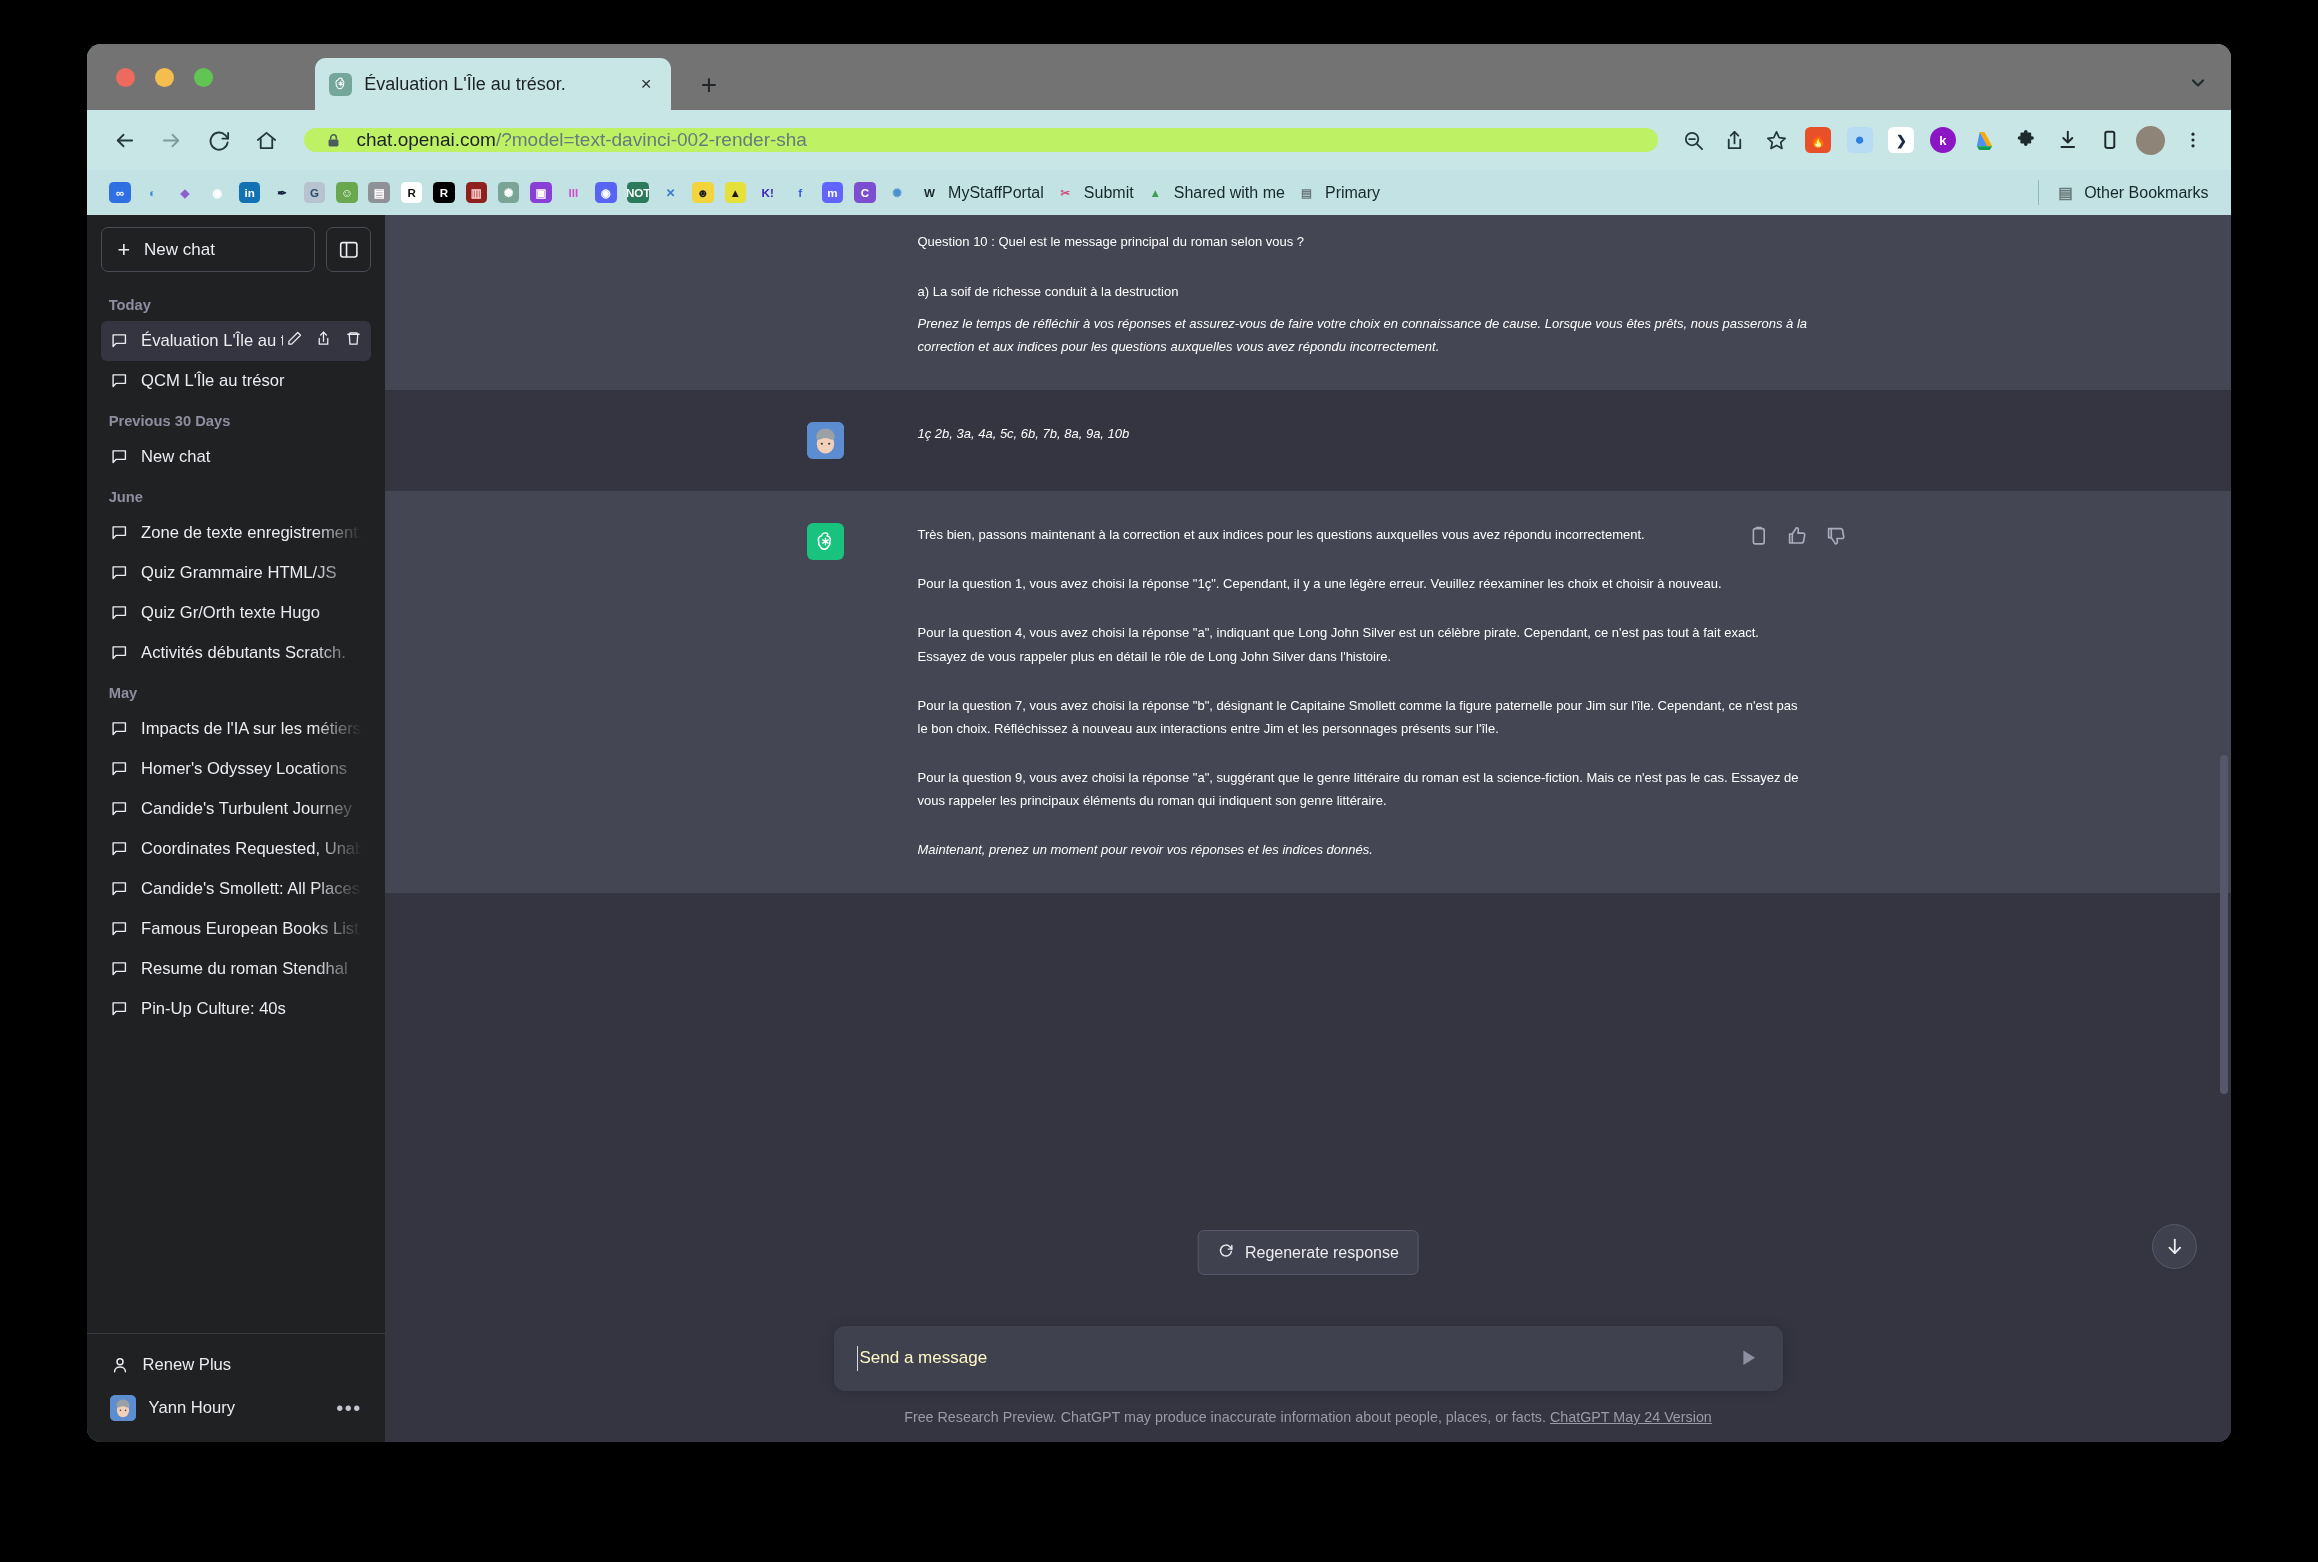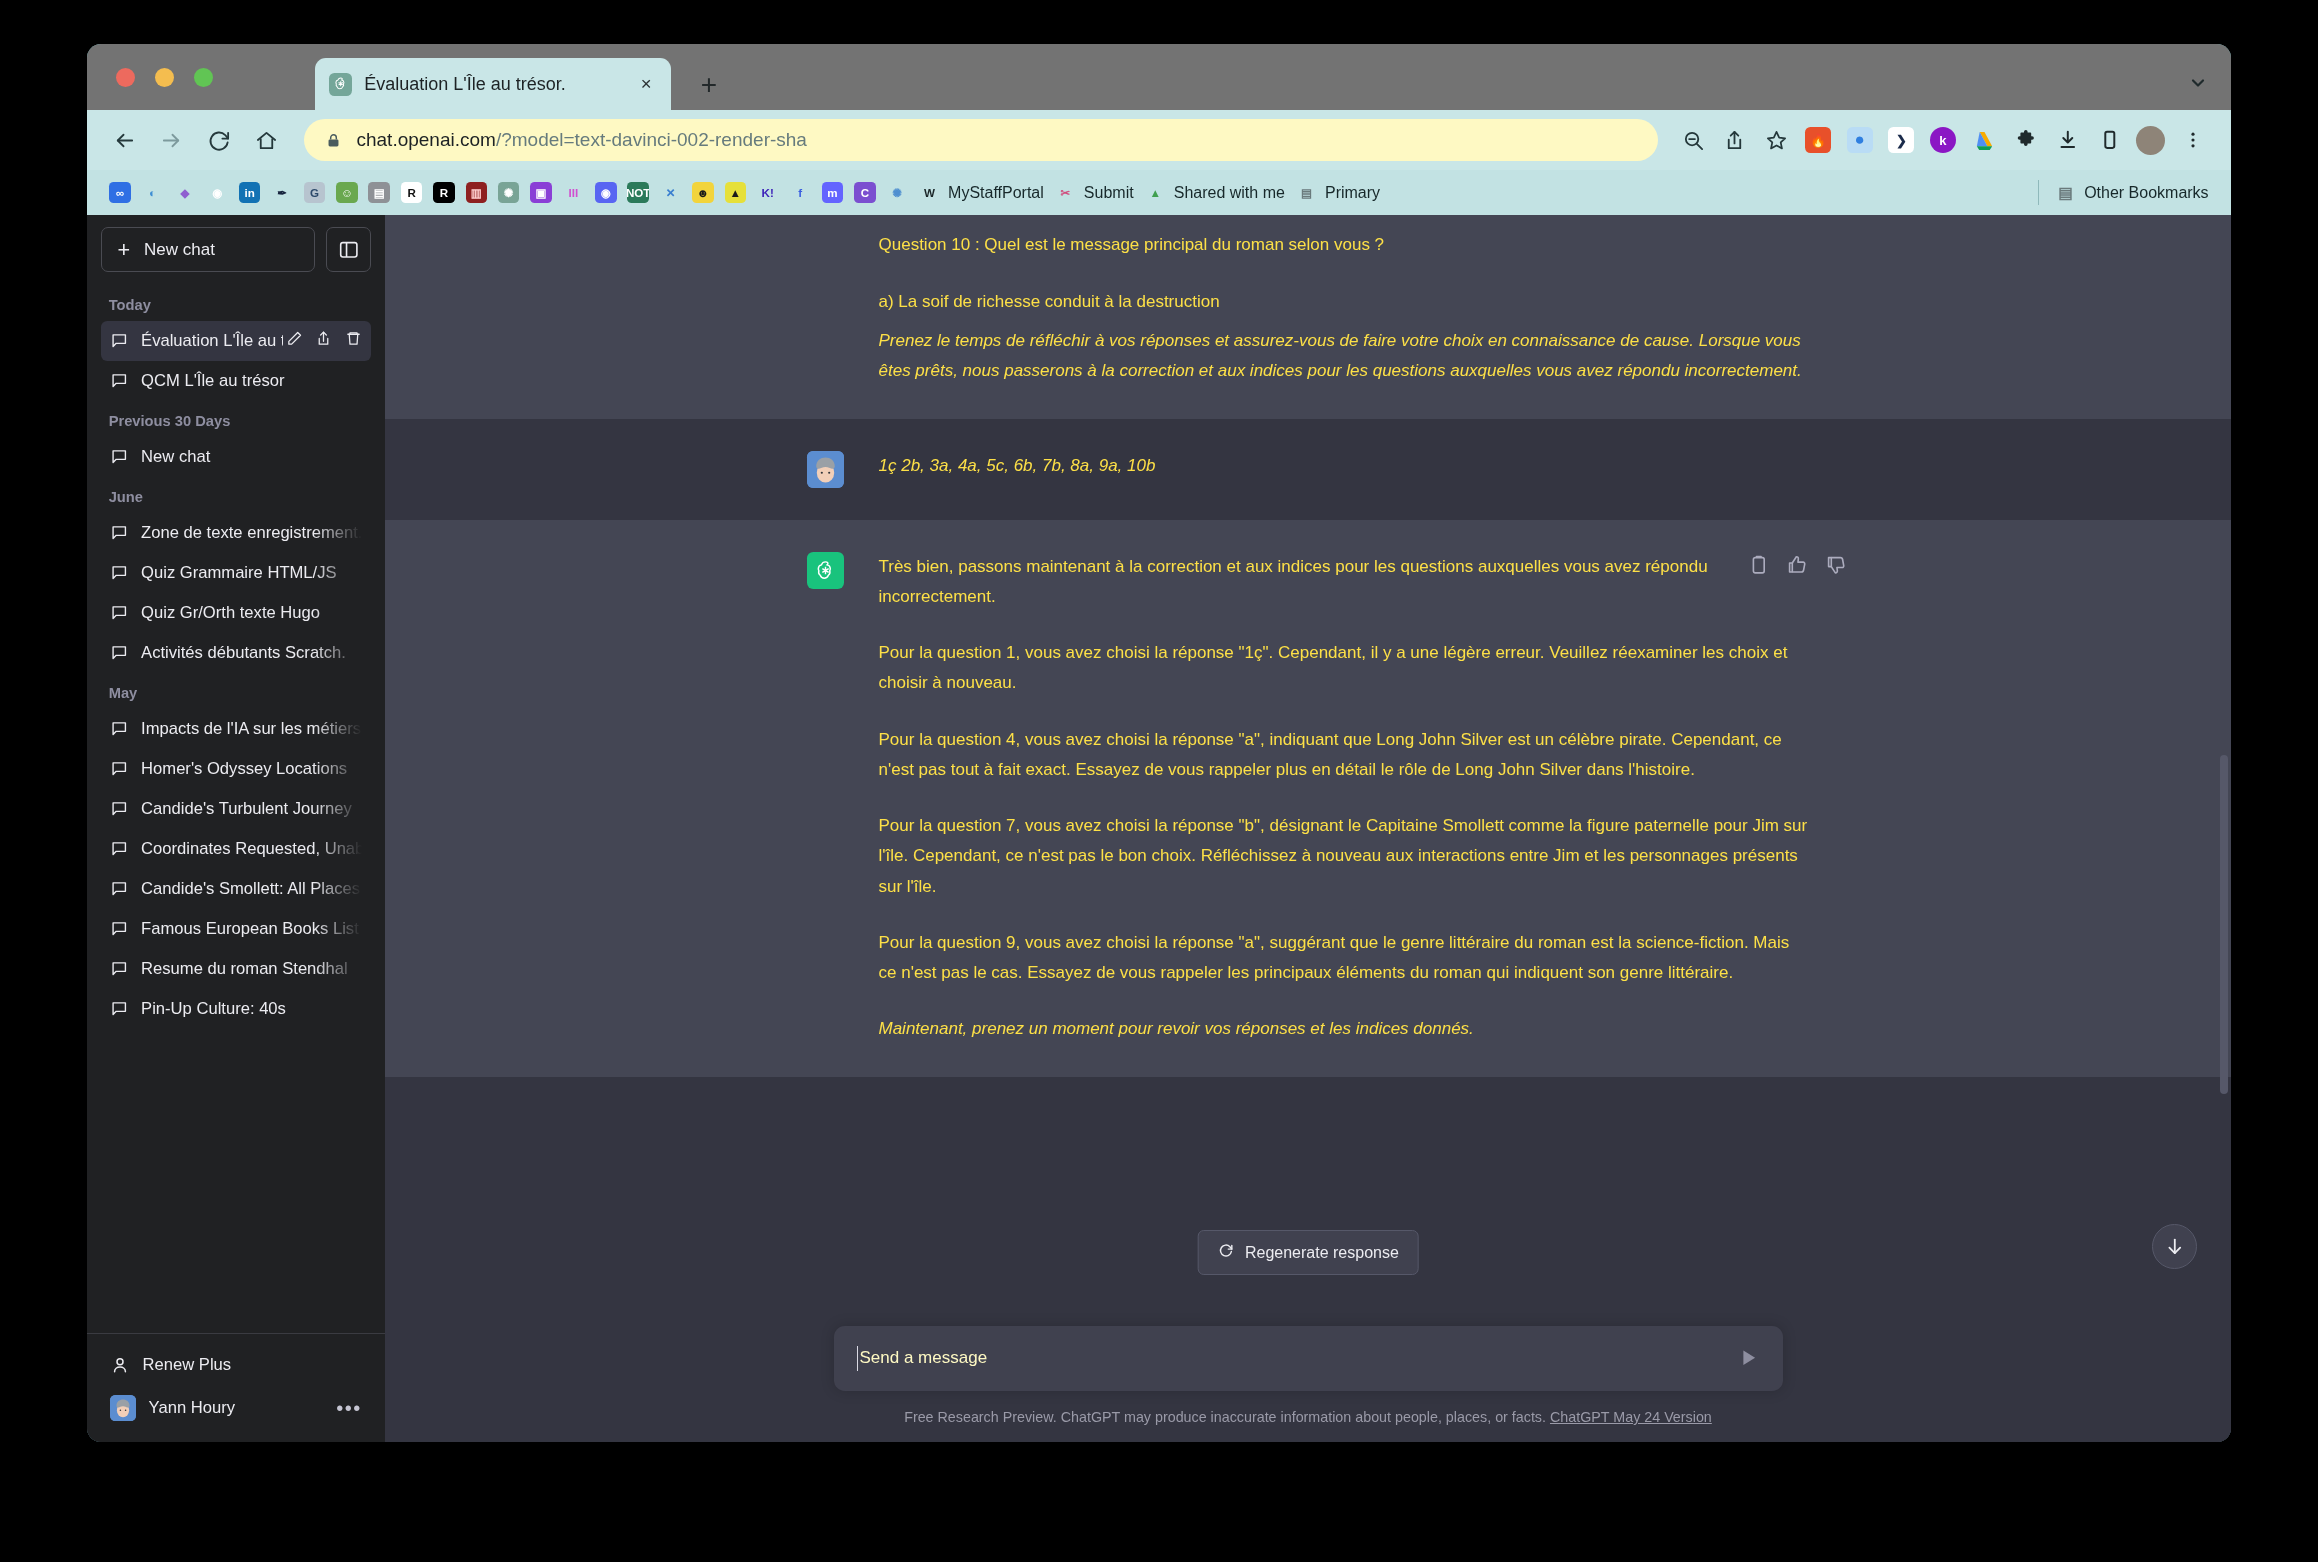--- a/index.html
+++ b/index.html
@@ -83,22 +83,22 @@
   }
   .navbtn {
     width: 35px; height: 35px; margin-right: 12.3px;
     display: flex; align-items: center; justify-content: center;
     color: #25393c;
     flex: 0 0 auto;
   }
   .navbtn.dim { color: #7d9a9d; }
   #omnibox {
     flex: 1 1 auto;
-    height: 42px;
-    background: #fef9c3;
+    height: 24px;
+    background: #bef264;
     border-radius: 21px;
     display: flex; align-items: center;
     padding: 0 21.6px;
     margin: 0 12.3px 0 7.7px;
     overflow: hidden;
   }
   #omnibox .lock { flex: 0 0 auto; display:flex; align-items:center; margin-right: 14px; }
   #omnibox .url {
     font-size: 19px; color: #1d2224; white-space: nowrap;
   }
@@ -240,21 +240,21 @@
   }
   .msgrow.first .inner { padding-top: 0; }
   .msgicon {
     width: 37px; height: 37px; border-radius: 6.2px;
     flex: 0 0 auto; margin-right: 35px;
     display: flex; align-items: center; justify-content: center;
     overflow: hidden;
   }
   .msgicon.gpt { background: #19c37d; }
   .msgicon.usr { background: #5b8dd0; font-size: 23px; }
-  .msgbody { flex: 1 1 auto; color: #fde047; font-size: 17px; line-height: 1.78; }
+  .msgbody { flex: 1 1 auto; color: #ffffff; font-size: 13px; line-height: 1.78; margin-left: 39px; }
   .msgbody p { margin-bottom: 26px; }
   .msgbody p:last-child { margin-bottom: 0; font-style: italic; }
   .msgbody p.tight { margin-bottom: 9.3px; }
   .msgacts {
     position: absolute; right: -37px; top: 34px;
     display: flex; gap: 17px;
     color: #acacbe;
   }
 
   

